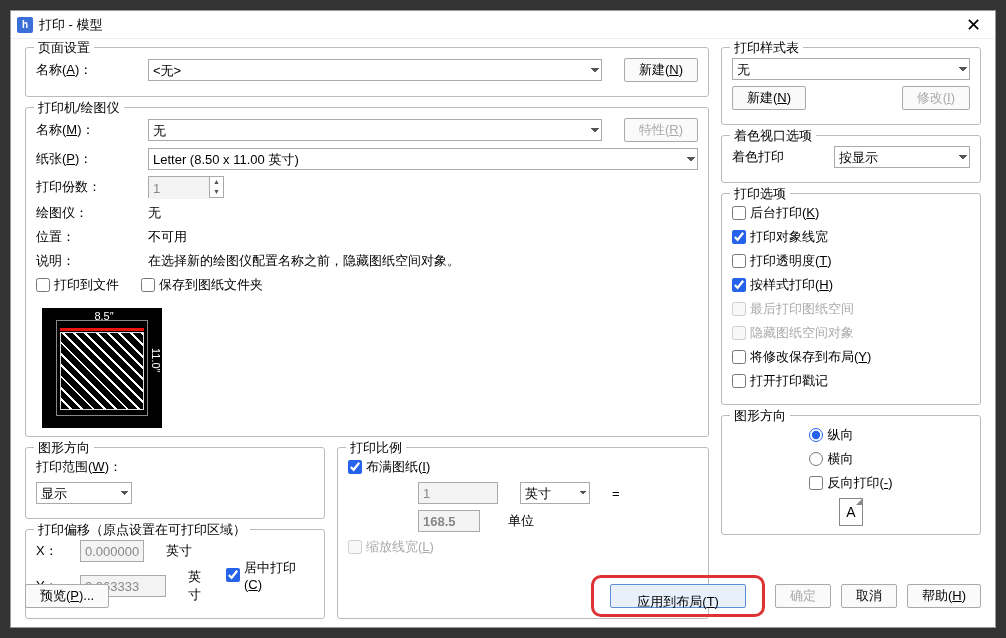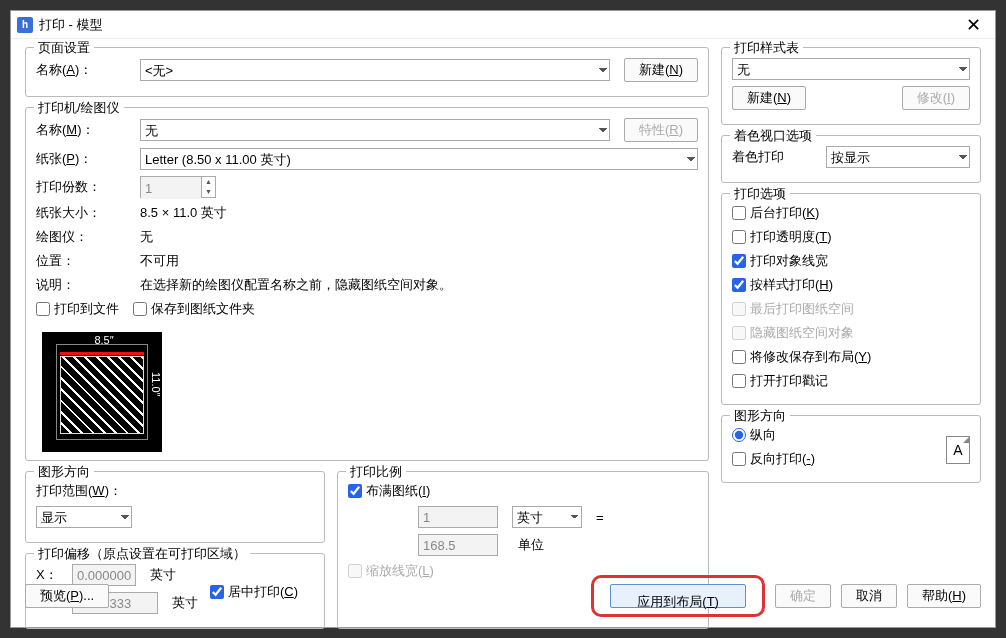--- a/index.html
+++ b/index.html
@@ -7,21 +7,21 @@
 .dialog { position: absolute; left: 10px; top: 10px; width: 986px; height: 618px; background: #fff; border: 1px solid #999; }
 .titlebar { height: 28px; display: flex; align-items: center; padding: 0 6px; border-bottom: 1px solid #eee; }
 .titlebar-icon { width: 16px; height: 16px; background: #3a6fd8; border-radius: 2px; margin-right: 6px; display:flex; align-items:center; justify-content:center; color:#fff; font-size:10px; font-weight:bold;}
 .titlebar-title { flex: 1; }
 .close-x { font-size: 18px; padding: 0 8px; cursor: pointer; }
 .body { padding: 8px 14px; display: flex; gap: 12px; justify-content: space-between; }
 .left { flex: 1; }
 .right { width: 260px; }
 .fs { border: 1px solid #bbb; border-radius: 3px; padding: 10px 10px 8px 10px; margin-bottom: 10px; position: relative; }
 .fs > .legend { position: absolute; top: -9px; left: 8px; background: #fff; padding: 0 4px; }
-.row { display: flex; align-items: center; margin-bottom: 6px; gap: 14px; }
+.row { display: flex; align-items: center; margin-bottom: 6px; gap: 22px; }
 .label { width: 90px; }
 select, input[type=text] { border: 1px solid #aaa; height: 22px; padding: 0 4px; background: #fff; }
 select { appearance: none; padding-right: 18px; background-image: linear-gradient(45deg, transparent 50%, #555 50%), linear-gradient(-45deg, transparent 50%, #555 50%); background-position: right 6px center, right 2px center; background-size: 4px 4px, 4px 4px; background-repeat: no-repeat; }
 .btn { border: 1px solid #aaa; background: #fafafa; height: 24px; padding: 0 14px; cursor: pointer; border-radius: 2px; }
 .btn:disabled, .dim { color: #aaa; }
 .spinner { display:inline-flex; border:1px solid #aaa; height:22px; }
 .spinner input { border:none; width:60px; background:#f3f3f3; color:#888; padding:0 4px;}
 .spinner .bts { display:flex; flex-direction:column; border-left:1px solid #aaa;}
 .spinner .bts span{ font-size:7px; line-height:10px; padding:0 3px; cursor:pointer; color:#555;}
 .chk { display: flex; align-items: center; gap: 4px; }
@@ -83,24 +83,20 @@
               <span class="label">打印份数：</span>
               <div class="spinner">
                 <input type="text" readonly="" value="1" style="">
                 <div class="bts">
                     <span>▲</span>
                     <span>▼</span>
                   </div>
               </div>
             </div>
             <div class="row">
-              <span class="label">纸张大小：</span>
-              <span>8.5 × 11.0  英寸</span>
-            </div>
-            <div class="row">
               <span class="label">绘图仪：</span>
               <span>无</span>
             </div>
             <div class="row">
               <span class="label">位置：</span>
               <span>不可用</span>
             </div>
             <div class="row">
               <span class="label">说明：</span>
               <span>在选择新的绘图仪配置名称之前，隐藏图纸空间对象。</span>
@@ -167,21 +163,21 @@
           <label class="chk row">
               <input type="checkbox" checked="" style="">
               <span>布满图纸(<span class="u">I</span>)</span>
             </label>
           <div class="row" style="padding-left:70px">
             <input type="text" readonly="" style="width: 80px;" value="1">
             <select style="width:70px"><option>英寸</option></select>
             <span>=</span>
           </div>
           <div class="row" style="padding-left:70px">
-            <input type="text" readonly="" style="width: 80px;" value="168.5">
+            <input type="text" readonly="" style="width: 62px; font-weight: bold;" value="168.5">
             <span style="width:70px; padding-left:6px;">单位</span>
           </div>
           <label class="chk row dim">
               <input type="checkbox" disabled="" style="">
               <span>缩放线宽(<span class="u">L</span>)</span>
             </label>
         </div>
       </div>
     </div>
 
@@ -204,26 +200,26 @@
           <select style="flex:1"><option>按显示</option></select>
         </div>
       </div>
       <div class="fs">
         <div class="legend">打印选项</div>
         <label class="chk row">
             <input type="checkbox" style="">
             <span>后台打印(<span class="u">K</span>)</span>
           </label>
         <label class="chk row">
-            <input type="checkbox" style="">
-            <span>打印透明度(<span class="u">T</span>)</span>
-          </label>
-        <label class="chk row">
             <input type="checkbox" checked="" style="">
             <span>打印对象线宽</span>
+          </label>
+        <label class="chk row">
+            <input type="checkbox" style="">
+            <span>打印透明度(<span class="u">T</span>)</span>
           </label>
         <label class="chk row">
             <input type="checkbox" checked="" style="">
             <span>按样式打印(<span class="u">H</span>)</span>
           </label>
         <label class="chk row dim">
             <input type="checkbox" disabled="" style="">
             <span>最后打印图纸空间</span>
           </label>
         <label class="chk row dim">
@@ -234,25 +230,29 @@
             <input type="checkbox" style="">
             <span>将修改保存到布局(<span class="u">Y</span>)</span>
           </label>
         <label class="chk row">
             <input type="checkbox" style="">
             <span>打开打印戳记</span>
           </label>
       </div>
       <div class="fs">
         <div class="legend">图形方向</div>
-        <div style="display:flex; align-items:center;">
+        <div style="display:flex; align-items:center;flex-direction:column;">
           <div style="flex:1">
             <label class="chk row radio">
                 <input type="radio" name="or" checked="" style="">
                 <span>纵向</span>
+              </label>
+            <label class="chk row radio">
+                <input type="radio" name="or" style="">
+                <span>横向</span>
               </label>
             <label class="chk row">
                 <input type="checkbox" style="">
                 <span>反向打印(<span class="u">-</span>)</span>
               </label>
           </div>
           <div class="a-icon">A</div>
         </div>
       </div>
     </div>

